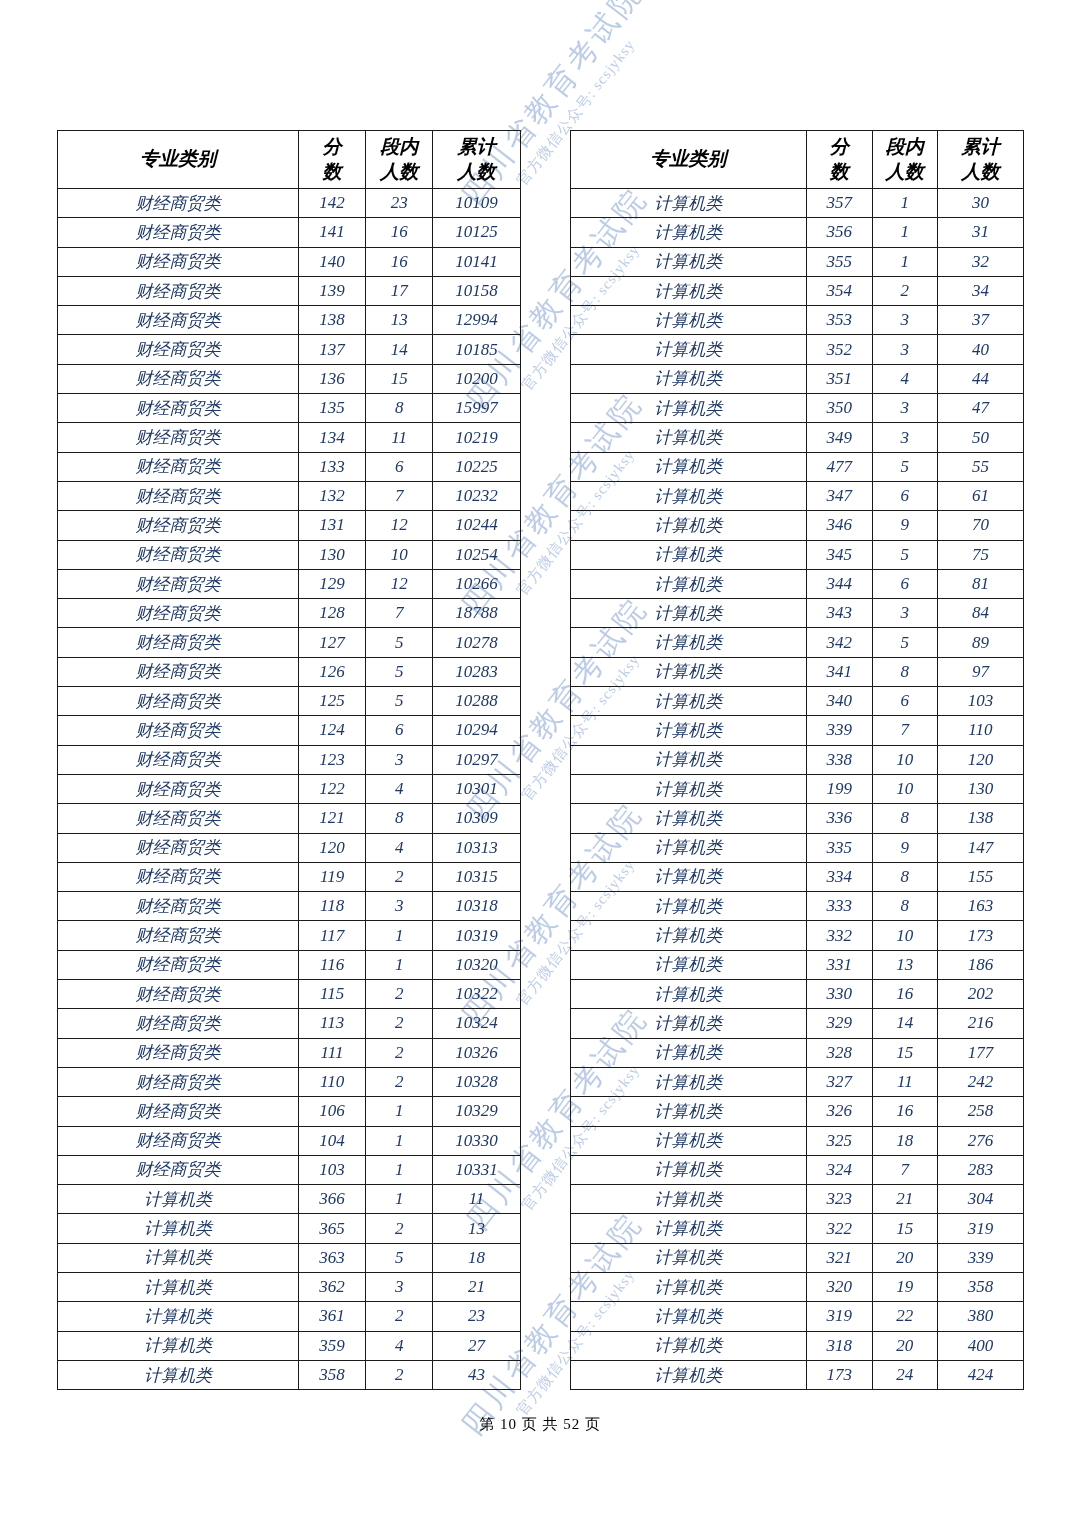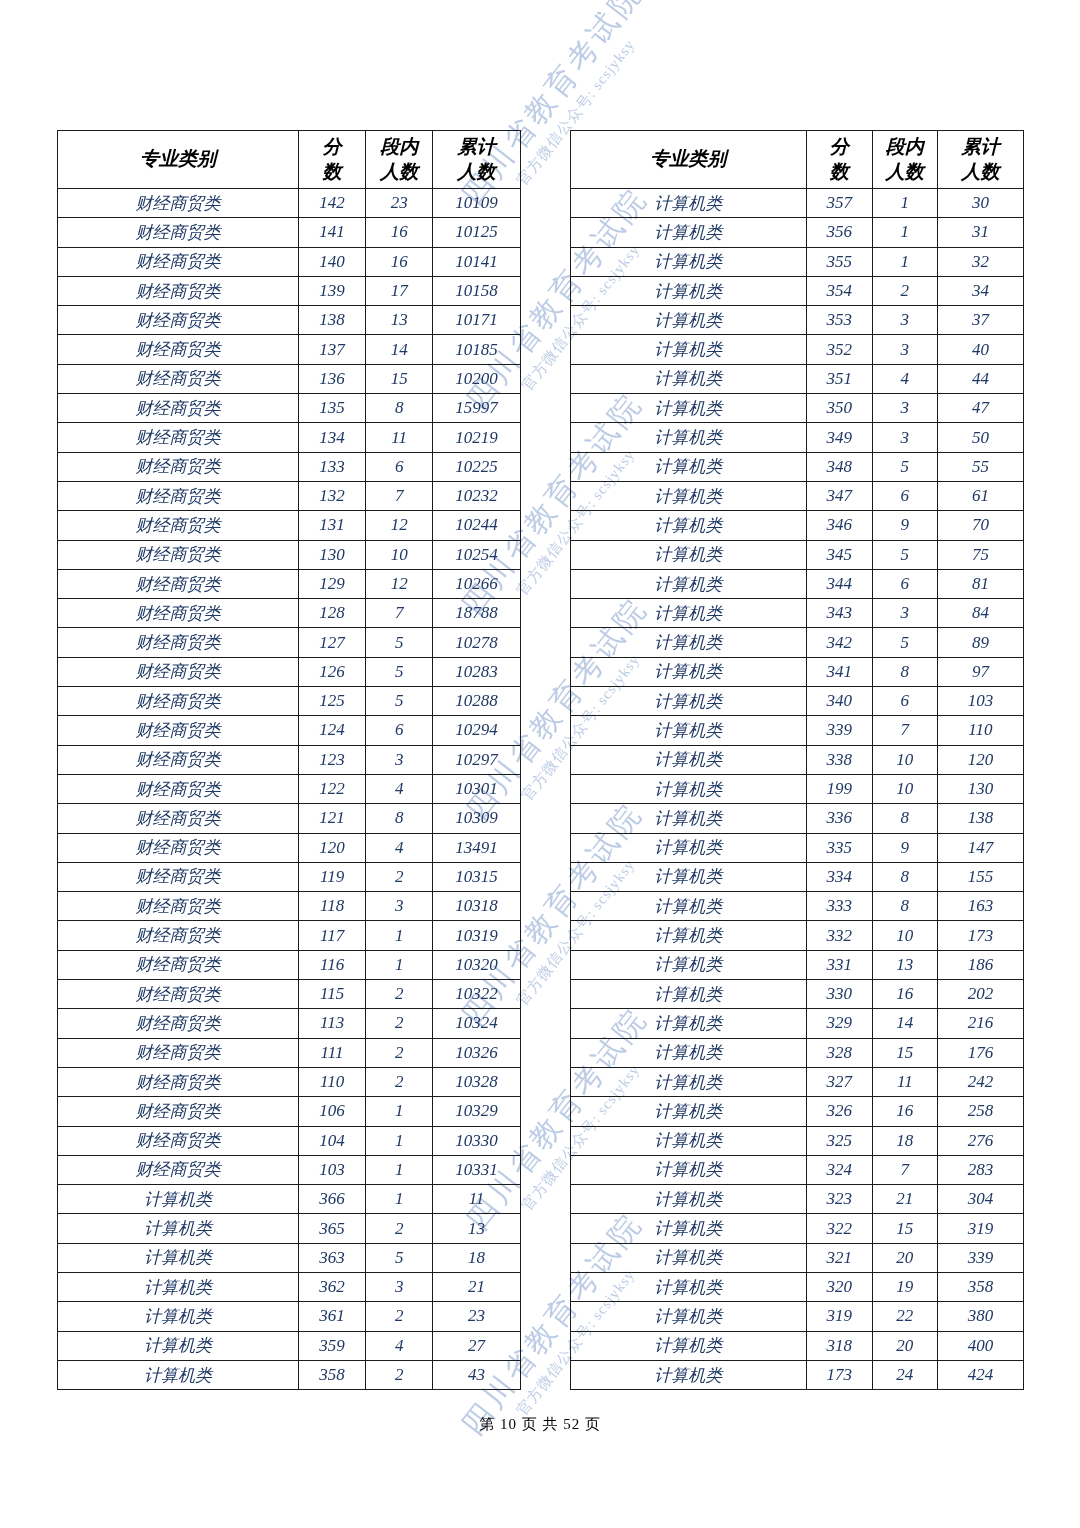--- a/index.html
+++ b/index.html
@@ -181,21 +181,21 @@
         <tr>
           <td>财经商贸类</td>
           <td>139</td>
           <td>17</td>
           <td>10158</td>
         </tr>
         <tr>
           <td>财经商贸类</td>
           <td>138</td>
           <td>13</td>
-          <td>10171</td>
+          <td>12994</td>
         </tr>
         <tr>
           <td>财经商贸类</td>
           <td>137</td>
           <td>14</td>
           <td>10185</td>
         </tr>
         <tr>
           <td>财经商贸类</td>
           <td>136</td>
@@ -289,21 +289,21 @@
         <tr>
           <td>财经商贸类</td>
           <td>121</td>
           <td>8</td>
           <td>10309</td>
         </tr>
         <tr>
           <td>财经商贸类</td>
           <td>120</td>
           <td>4</td>
-          <td>13491</td>
+          <td>10313</td>
         </tr>
         <tr>
           <td>财经商贸类</td>
           <td>119</td>
           <td>2</td>
           <td>10315</td>
         </tr>
         <tr>
           <td>财经商贸类</td>
           <td>118</td>
@@ -485,21 +485,21 @@
           <td>47</td>
         </tr>
         <tr>
           <td>计算机类</td>
           <td>349</td>
           <td>3</td>
           <td>50</td>
         </tr>
         <tr>
           <td>计算机类</td>
-          <td>348</td>
+          <td>477</td>
           <td>5</td>
           <td>55</td>
         </tr>
         <tr>
           <td>计算机类</td>
           <td>347</td>
           <td>6</td>
           <td>61</td>
         </tr>
         <tr>
@@ -607,21 +607,21 @@
         <tr>
           <td>计算机类</td>
           <td>329</td>
           <td>14</td>
           <td>216</td>
         </tr>
         <tr>
           <td>计算机类</td>
           <td>328</td>
           <td>15</td>
-          <td>176</td>
+          <td>177</td>
         </tr>
         <tr>
           <td>计算机类</td>
           <td>327</td>
           <td>11</td>
           <td>242</td>
         </tr>
         <tr>
           <td>计算机类</td>
           <td>326</td>

